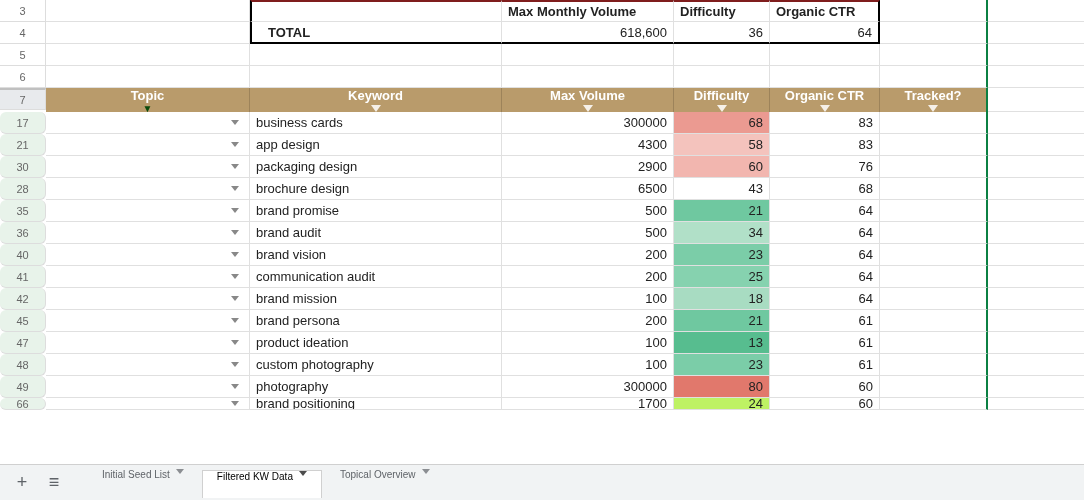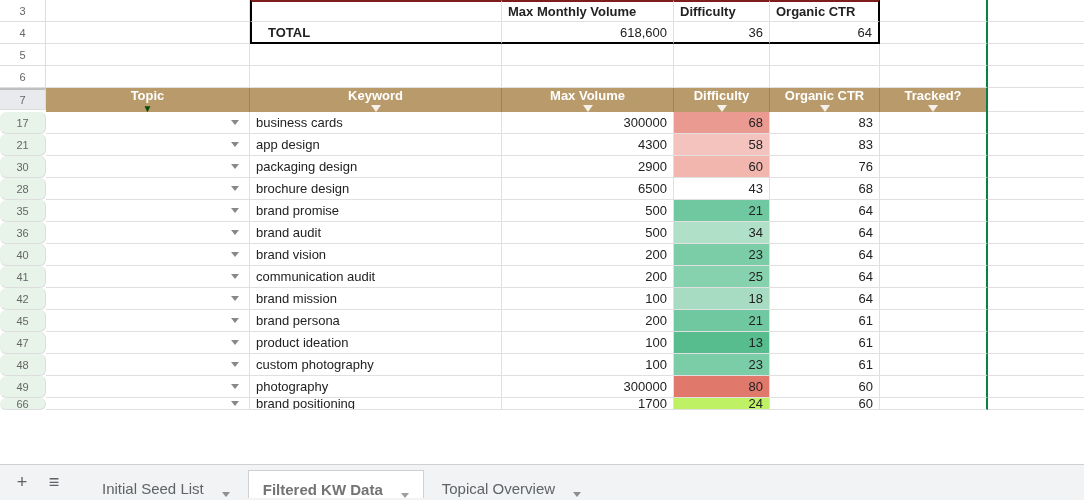--- a/index.html
+++ b/index.html
@@ -27,22 +27,22 @@
 
   .dropdown-arrow { width: 0; height: 0; border-left: 4px solid transparent; border-right: 4px solid transparent; border-top: 5px solid #888; margin-right: 4px; margin-left: auto; }
 
   .green-edge { border-right: 2px solid #0b8043 !important; }
 
   .trunc { overflow: hidden; white-space: nowrap; }
 
   
   .tabbar { position: absolute; left: 0; right: 0; bottom: 0; height: 36px; background: #f1f3f4; border-top: 1px solid #d0d0d0; display: flex; align-items: center; padding: 0 8px; gap: 4px; }
   .tabbar .iconbtn { width: 28px; height: 28px; display: flex; align-items: center; justify-content: center; color: #5f6368; cursor: pointer; border-radius: 4px; font-size: 18px; }
-  .tabbar .tab { height: 28px; padding: 0 14px; display: flex; align-items: flex-end; gap: 18px; color: #5f6368; cursor: pointer; background: #f1f3f4; font-size: 15px; }
-  .tabbar .tab.active { background: #fff; color: #737373; font-weight: 700; border-top: 1px solid #d0d0d0; border-left: 1px solid #d0d0d0; border-right: 1px solid #d0d0d0; border-radius: 0; position: relative; top: 1px; }
+  .tabbar .tab { height: 28px; padding: 0 14px; display: flex; align-items: flex-start; gap: 6px; color: #5f6368; cursor: pointer; background: #f1f3f4; font-size: 10px; }
+  .tabbar .tab.active { background: #fff; color: #000000; font-weight: 400; border-top: 1px solid #d0d0d0; border-left: 1px solid #d0d0d0; border-right: 1px solid #d0d0d0; border-radius: 0; position: relative; top: 1px; }
   .tabbar .tab .tri { width: 0; height: 0; border-left: 4px solid transparent; border-right: 4px solid transparent; border-top: 5px solid currentColor; opacity: 0.7; }
 
   .spacer-col { background: #fff; border-bottom: 1px solid #e0e0e0; }
   .hline-thick { border-top: 2px solid #c0c0c0; }
 
   .partial { height: 12px !important; overflow: hidden; }
 </style>
 </head>
 <body>
 

